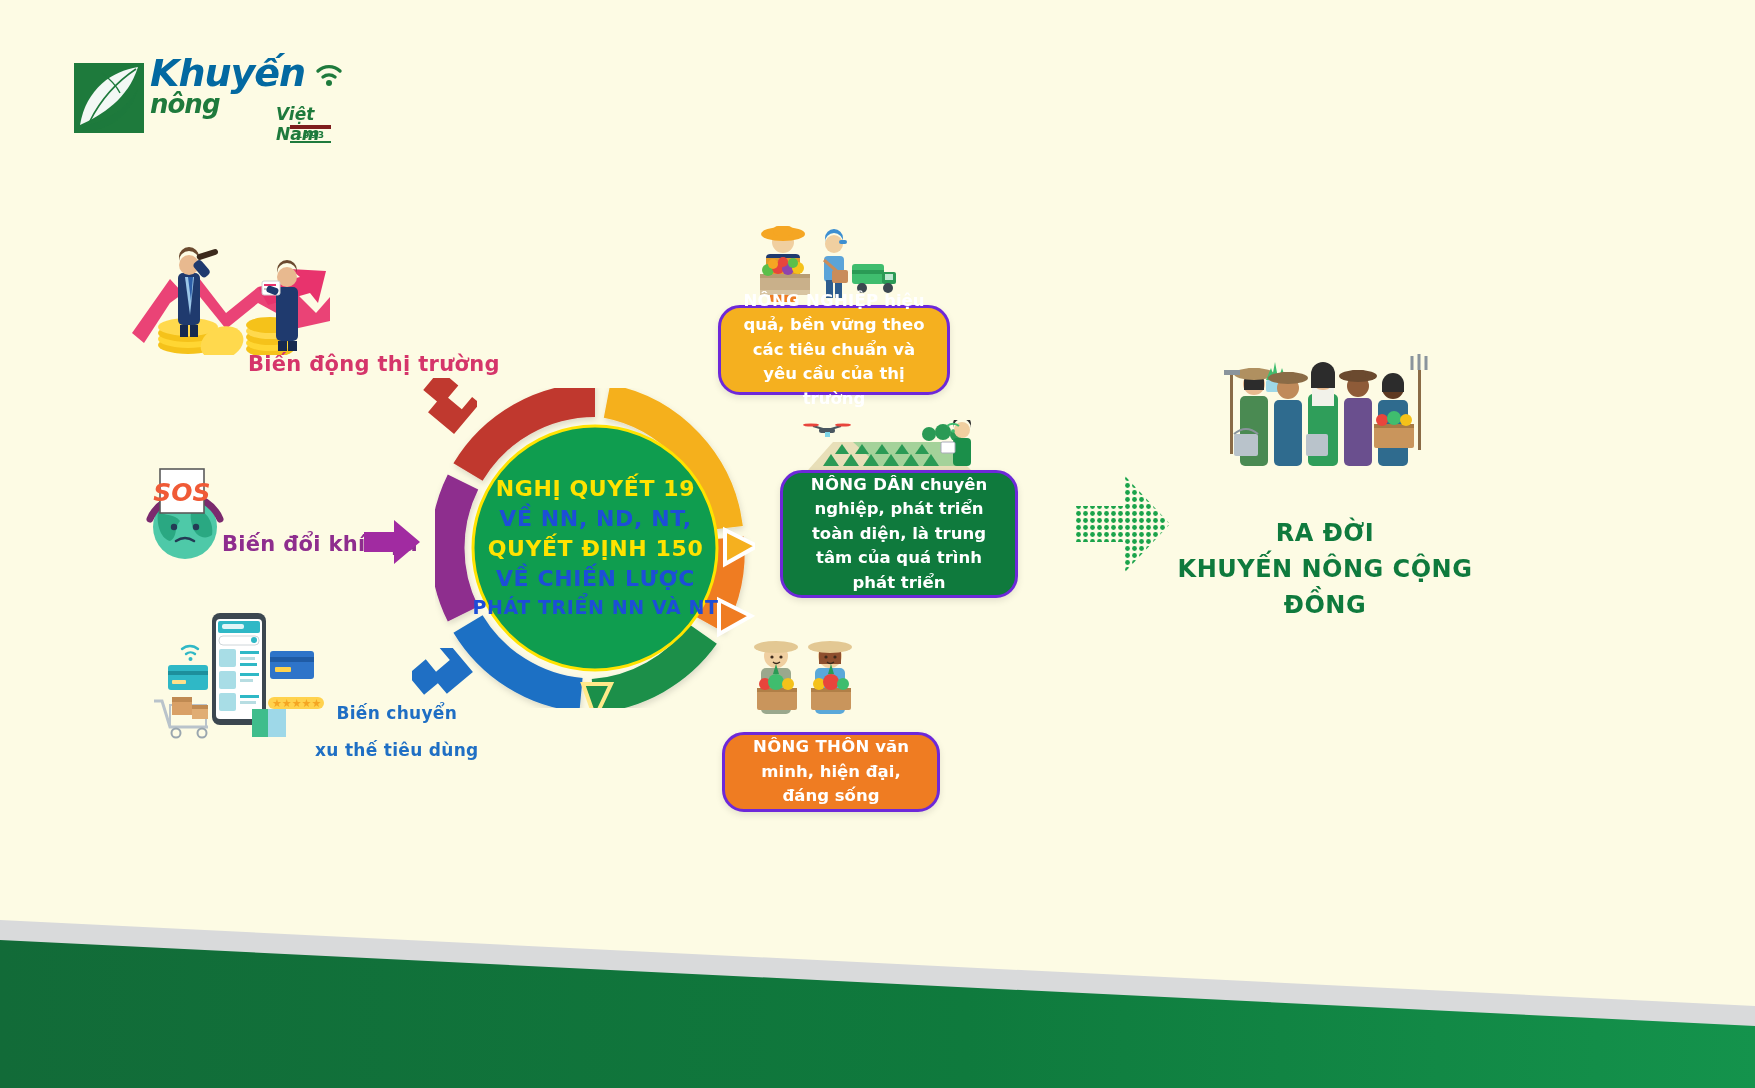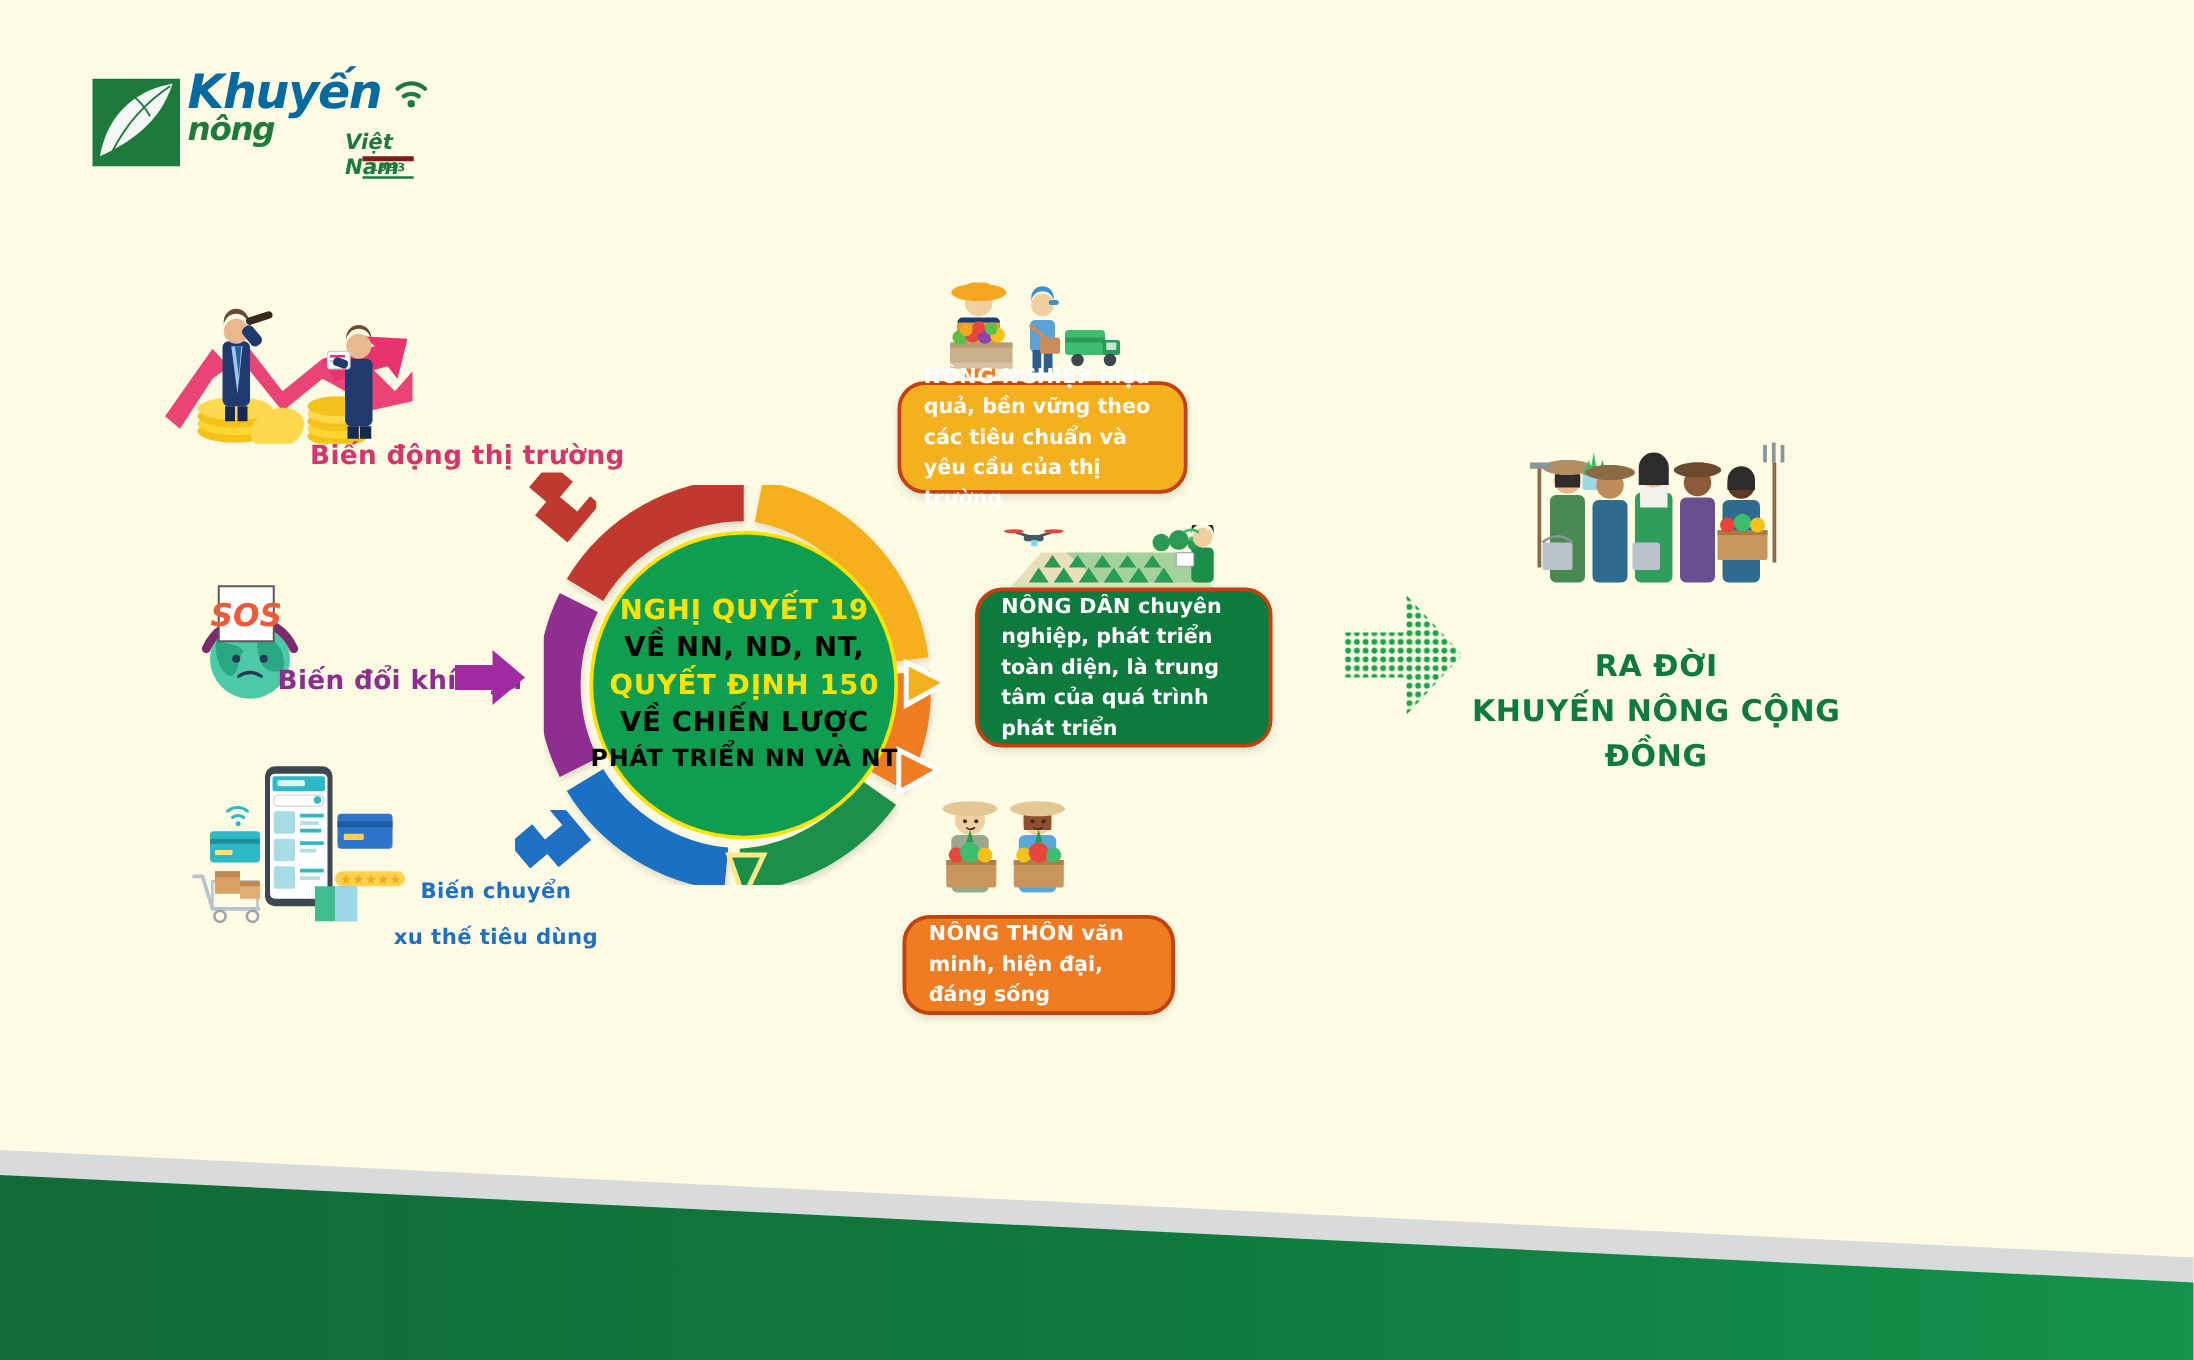--- a/index.html
+++ b/index.html
@@ -29,44 +29,44 @@
   .lbl-consumer div + div { margin-top:16px; }
 
   
   .ring { position:absolute; left:435px; top:388px; width:320px; height:320px; }
   .core-text {
     position:absolute; left:473px; top:440px; width:245px; height:215px;
     display:flex; flex-direction:column; align-items:center; justify-content:center;
     gap:4px; text-align:center; pointer-events:none;
   }
   .core-text span {
-    font-size:22px; font-weight:700; color:#000000; letter-spacing:.6px;
+    font-size:22px; font-weight:700; color:#1d4ed8; letter-spacing:.6px;
     line-height:1.18; white-space:nowrap;
   }
   .core-text span.hl { color:#ffe300; }
 
   
   .callout {
-    position:absolute; border-radius:22px; border:3px solid #c2410c;
+    position:absolute; border-radius:22px; border:3px solid #6d28d9;
     display:flex; align-items:center; justify-content:center;
-    padding:14px 18px;
+    text-align:center; padding:14px 18px;
     box-shadow:0 3px 7px rgba(0,0,0,.10);
   }
   .callout p { font-size:16.5px; line-height:1.48; color:#fff; font-weight:600; }
   .callout p b { font-weight:700; letter-spacing:.3px; }
 
   .c-agri  { left:718px; top:305px; width:232px; height:90px;  background:#f5b01f; }
   .c-farmer{ left:780px; top:470px; width:238px; height:128px; background:#0f7a3d; }
   .c-rural { left:722px; top:732px; width:218px; height:80px;  background:#ef7c22; }
 
   
   .ill { position:absolute; }
 
   .ill-market   { left:130px; top:225px; width:230px; height:130px; }
-  .ill-climate  { left:145px; top:455px; width:110px; height:110px; }
+  .ill-climate  { left:130px; top:455px; width:110px; height:110px; }
   .ill-shop     { left:150px; top:605px; width:190px; height:135px; }
   .ill-agri     { left:740px; top:218px; width:160px; height:95px; }
   .ill-field    { left:793px; top:420px; width:190px; height:60px; }
   .ill-rural    { left:745px; top:630px; width:140px; height:95px; }
   .ill-group    { left:1222px; top:330px; width:215px; height:165px; }
 
   
   .result {
     position:absolute; left:1175px; top:515px; width:300px;
     color:#0f7a3d; font-weight:700; font-size:24px; letter-spacing:.5px;

